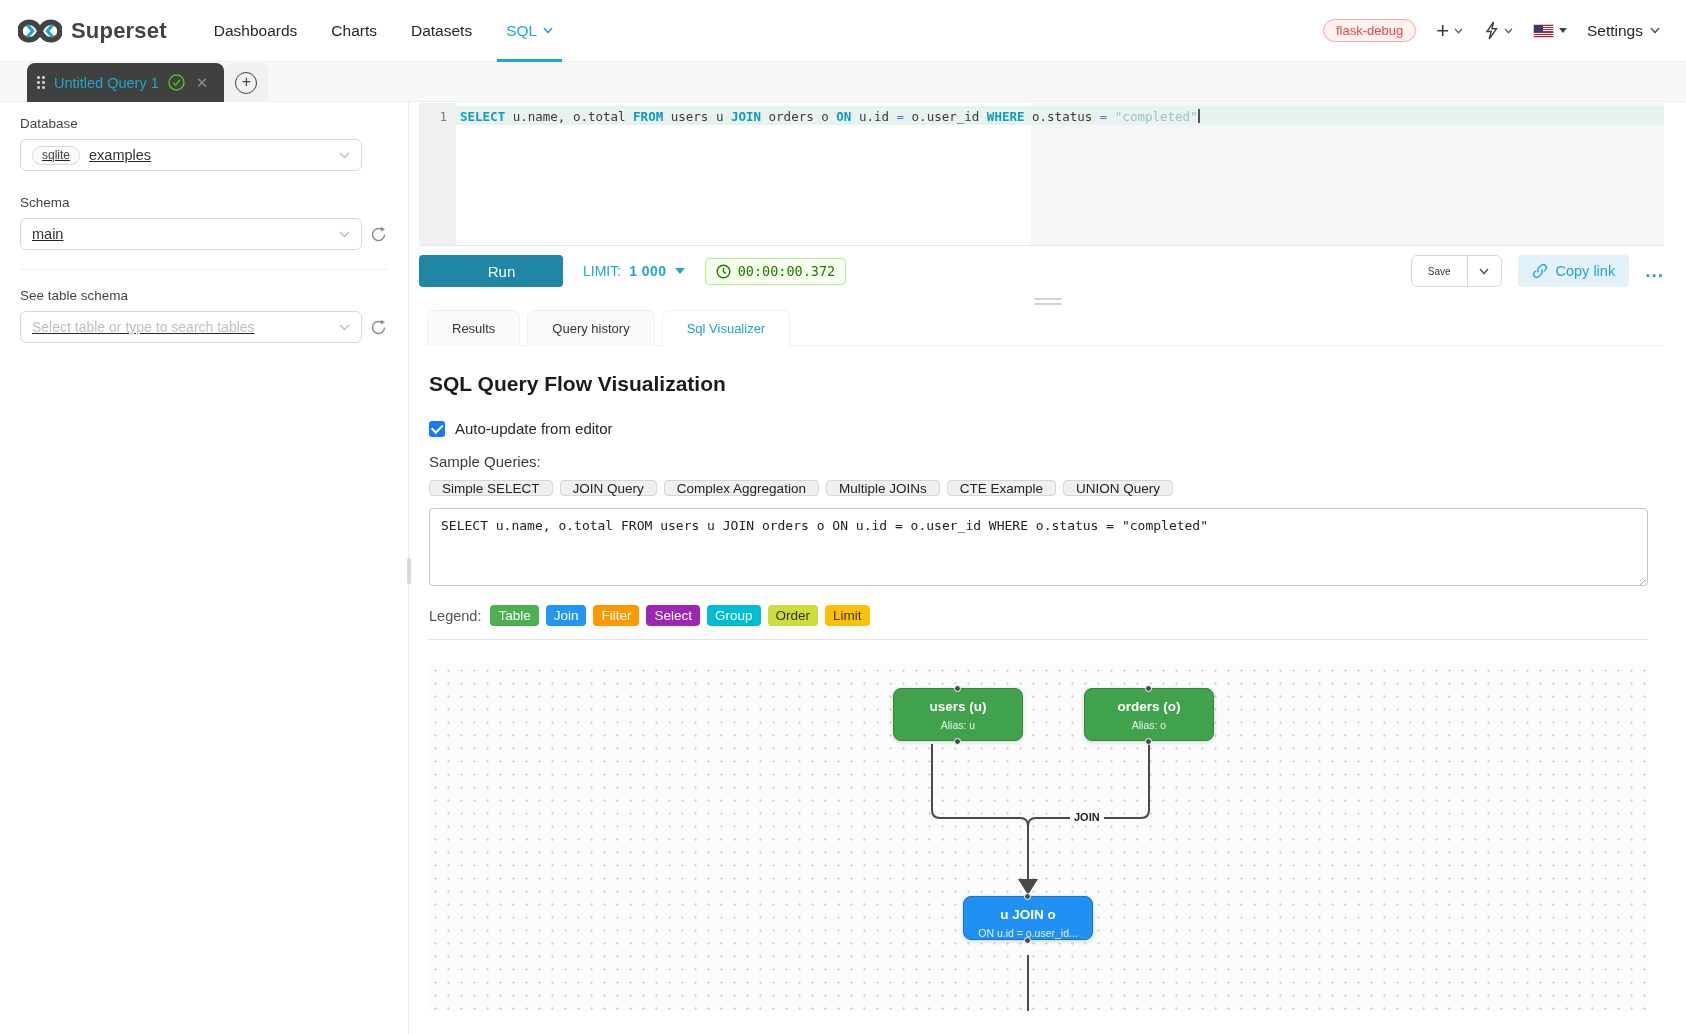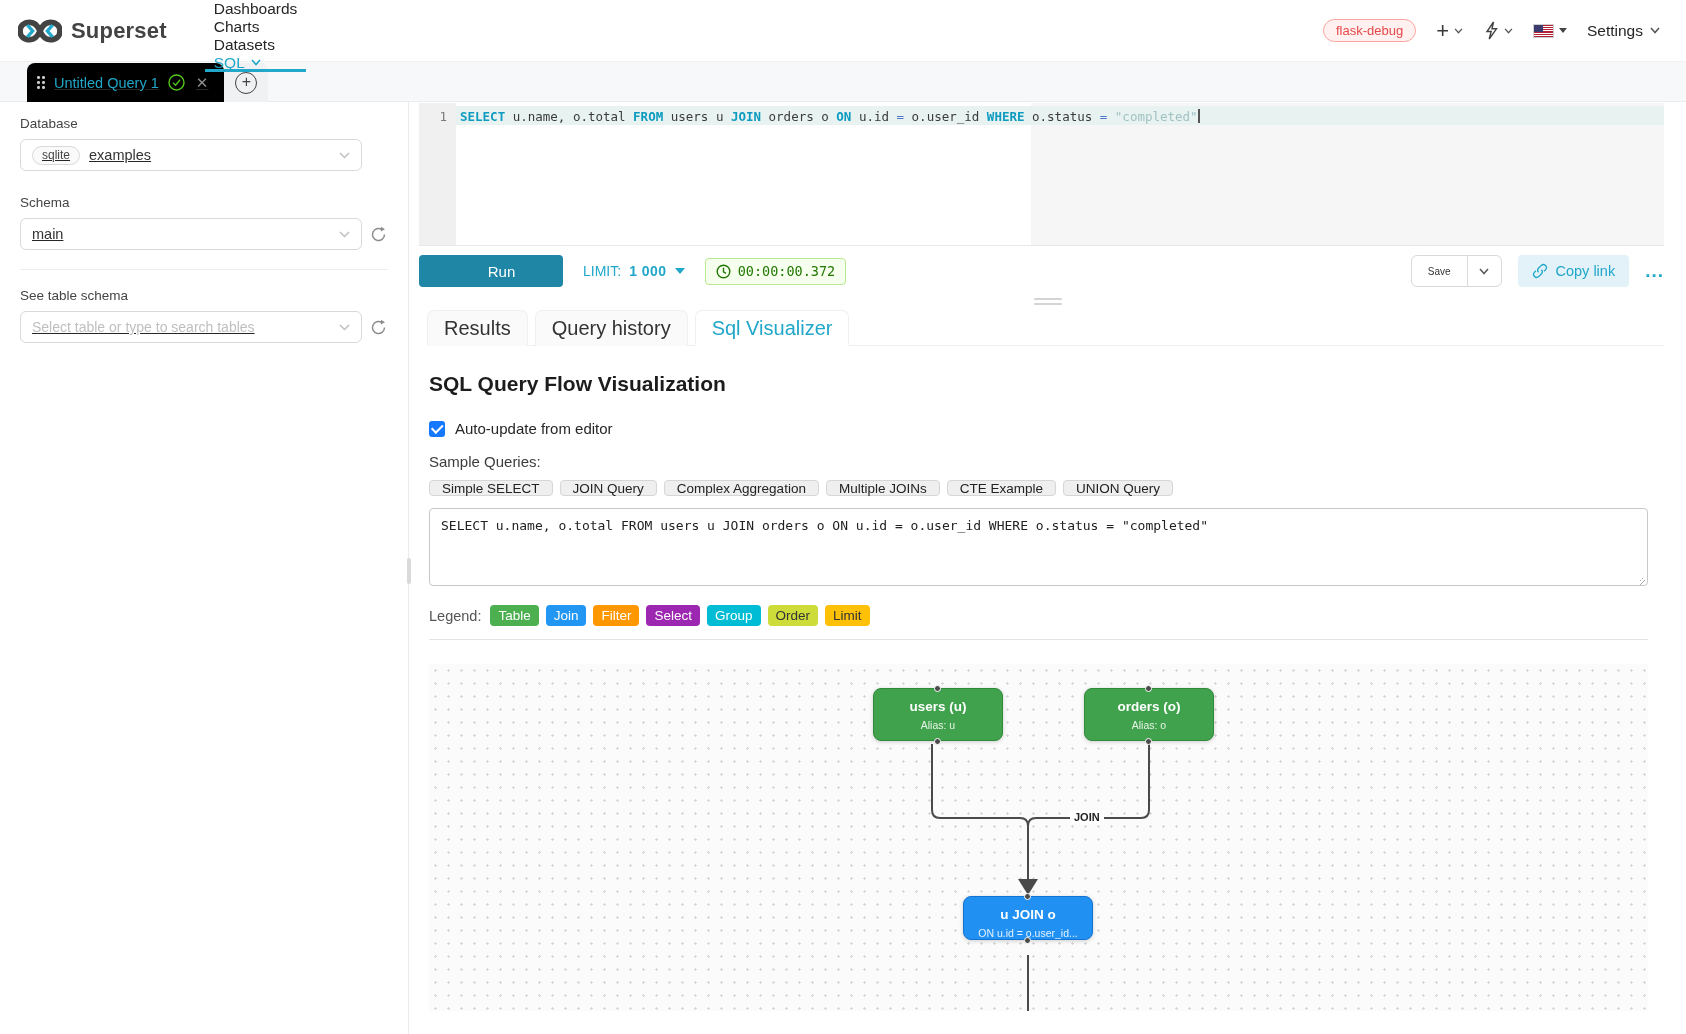--- a/index.html
+++ b/index.html
@@ -4,42 +4,42 @@
 <style>
   * { margin:0; padding:0; box-sizing:border-box; }
   html,body { width:1686px; height:1034px; overflow:hidden; background:#fff;
     font-family:"Liberation Sans", sans-serif; color:#262626; }
 
   
   .navbar { height:62px; display:flex; align-items:center; background:#fff;
     border-bottom:1px solid #f0f0f0; position:relative; }
   .brand { display:flex; align-items:center; gap:9px; margin-left:18px; margin-right:30px; }
   .brand-name { font-size:22px; font-weight:bold; color:#434343; letter-spacing:.2px; }
-  .nav-items { display:flex; align-items:stretch; height:62px;flex-direction:column; }
+  .nav-items { display:flex; align-items:stretch; height:62px; }
   .nav-item { display:flex; align-items:center; padding:0 17px; font-size:15.5px; color:#262626;
     cursor:pointer; position:relative; gap:6px; }
   .nav-item.active { color:#20a7c9; }
   .nav-item.active::after { content:""; position:absolute; left:8px; right:8px; bottom:0;
     height:3px; background:#20a7c9; }
   .nav-right { margin-left:auto; display:flex; align-items:center; gap:20px; margin-right:26px; }
   .env-badge { font-size:13px; color:#e84749; background:#fff1f0; border:1px solid #ffa39e;
     border-radius:12px; padding:3px 12px; }
   .icon-group { display:flex; align-items:center; gap:5px; cursor:pointer; }
   .plus-glyph { font-size:22px; color:#383838; font-weight:400; line-height:1; }
   .flag { width:21px; height:14px; position:relative; border:1px solid #d0d0d0;
     background:repeating-linear-gradient(#b22234 0 1.08px,#fff 1.08px 2.16px); }
   .flag::before { content:""; position:absolute; left:0; top:0; width:9px; height:7px; background:#3c3b6e; }
   .caret-solid { width:0; height:0; border-left:4px solid transparent; border-right:4px solid transparent;
     border-top:5px solid #434343; }
   .settings { display:flex; align-items:center; gap:7px; font-size:15.5px; cursor:pointer; }
 
   
   .tabbar { height:40px; background:#f7f8fa; display:flex; align-items:flex-end; border-bottom:1px solid #ececec; }
-  .qtab { height:39px; background:#000000; border-radius:8px 8px 0 0; display:flex; align-items:center;
-    gap:9px; padding:0 14px 0 10px; margin-left:27px; margin-bottom:-1px; cursor:pointer;text-decoration:underline; }
+  .qtab { height:39px; background:#404040; border-radius:8px 8px 0 0; display:flex; align-items:center;
+    gap:9px; padding:0 14px 0 10px; margin-left:27px; margin-bottom:-1px; cursor:pointer; }
   .drag-dots { display:grid; grid-template-columns:repeat(2,3px); grid-auto-rows:3px; gap:2px; }
   .drag-dots i { width:2.5px; height:2.5px; border-radius:50%; background:#c9c9c9; }
   .qtab-label { color:#20a7c9; font-size:14.5px; }
   .qtab-close { color:#8c8c8c; font-size:15px; line-height:1; padding:2px; }
   .newtab { height:39px; width:44px; background:#f0f1f3; border-radius:8px 8px 0 0;
     display:flex; align-items:center; justify-content:center; cursor:pointer; margin-bottom:-1px; }
   .newtab-circle { width:22px; height:22px; border:1.6px solid #434343; border-radius:50%;
     display:flex; align-items:center; justify-content:center; font-size:16px; color:#434343; line-height:0; padding-bottom:2px;}
 
   
@@ -93,22 +93,22 @@
   .copylink { display:flex; align-items:center; gap:8px; height:32px; padding:0 14px; background:#e2f2f8;
     border:none; border-radius:4px; color:#20a7c9; font-size:14.5px; cursor:pointer; font-family:inherit; }
   .more-dots { color:#20a7c9; font-size:19px; font-weight:bold; letter-spacing:1px; cursor:pointer; line-height:0.4; }
 
   
   .pane-handle { height:10px; display:flex; flex-direction:column; align-items:center; justify-content:center; gap:3px; }
   .pane-handle i { width:28px; height:2px; background:#d4d4d4; border-radius:1px; }
 
   
   .result-tabs { display:flex; gap:7px; margin:4px 22px 0 18px; border-bottom:1px solid #f0f0f0; }
-  .rtab { height:36px; padding:0 16px; display:flex; align-items:center; background:#fafafa;
-    border:1px solid #f0f0f0; border-bottom:none; border-radius:7px 7px 0 0; font-size:20px; color:#333;
+  .rtab { height:36px; padding:0 24px; display:flex; align-items:center; background:#fafafa;
+    border:1px solid #f0f0f0; border-bottom:none; border-radius:7px 7px 0 0; font-size:13px; color:#333;
     cursor:pointer; margin-bottom:-1px; }
   .rtab.active { background:#fff; color:#20a7c9; border-bottom:1px solid #fff; }
 
   
   .viz { padding:0 0 0 20px; }
   .viz h1 { font-size:21px; font-weight:bold; color:#1c1c1c; margin-top:26px; }
   .auto-row { display:flex; align-items:center; gap:10px; margin-top:24px; cursor:pointer; }
   .cbx { width:16px; height:16px; border-radius:3px; background:#1677ff; position:relative; flex:none; }
   .cbx::after { content:""; position:absolute; left:5px; top:1.5px; width:4.5px; height:8.5px;
     border:solid #fff; border-width:0 2px 2px 0; transform:rotate(45deg); }
@@ -377,21 +377,21 @@
 
       <div class="canvas">
         <svg class="edges" width="1219" height="347" viewBox="0 0 1219 347">
           <path d="M503,80 L503,146 Q503,154 511,154 L591,154 Q599,154 599,162 L599,216" fill="none" stroke="#4a4a4a" stroke-width="2"></path>
           <path d="M720,80 L720,146 Q720,154 712,154 L607,154 Q599,154 599,162 L599,216" fill="none" stroke="#4a4a4a" stroke-width="2"></path>
           <polygon points="589,215 609,215 599,231" fill="#4a4a4a"></polygon>
           <path d="M599,291 L599,347" fill="none" stroke="#4a4a4a" stroke-width="2"></path>
         </svg>
         <span class="edge-label">JOIN</span>
 
-        <div class="node node-green" style="left:444px; top:24px;">
+        <div class="node node-green" style="left:464px; top:24px;">
           <span class="handle top"></span>
           <div class="node-title">users (u)</div>
           <div class="node-sub">Alias: u</div>
           <span class="handle bottom"></span>
         </div>
 
         <div class="node node-green" style="left:655px; top:24px;">
           <span class="handle top"></span>
           <div class="node-title">orders (o)</div>
           <div class="node-sub">Alias: o</div>

